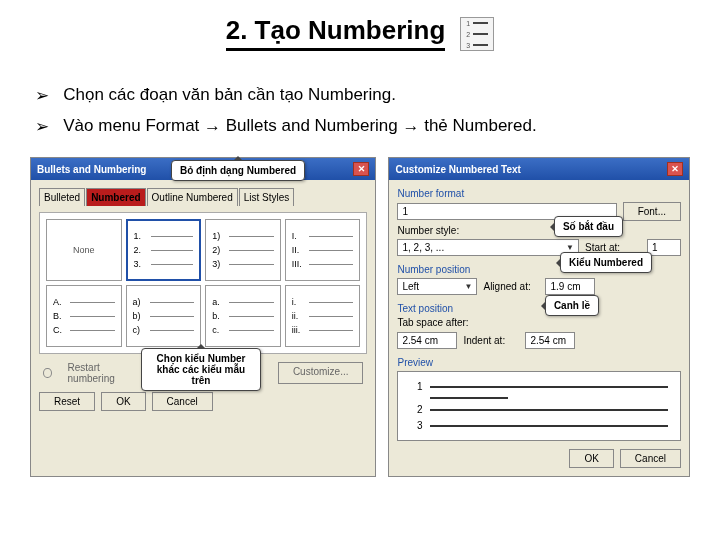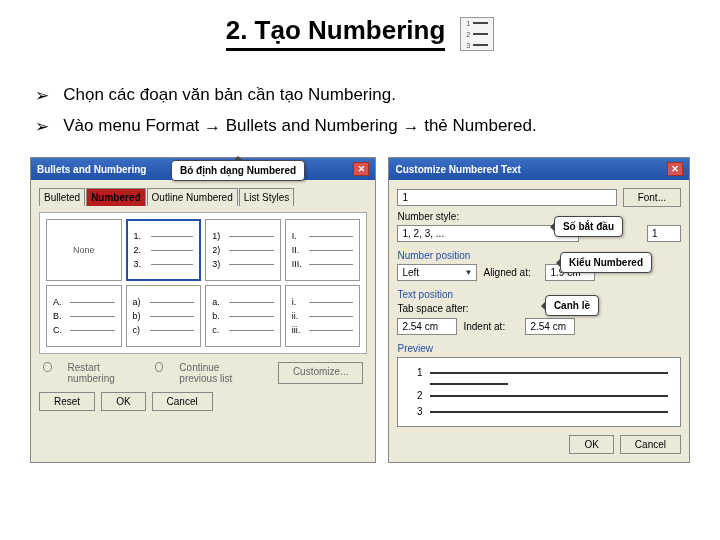--- a/index.html
+++ b/index.html
@@ -23,21 +23,21 @@
 .tab{background:#ece9d8;border:1px solid #888;border-bottom:none;padding:3px 4px;font-size:10px}
 .tab.active{background:#b91c1c;font-weight:bold}
 .grid{display:grid;grid-template-columns:repeat(4,1fr);gap:4px;background:#fff;padding:6px;border:1px solid #aaa}
 .cell{border:1px solid #999;height:62px;display:flex;flex-direction:column;justify-content:center;align-items:flex-start;padding:4px 6px;font-size:9px;gap:4px;position:relative}
 .cell.none{align-items:center;color:#555}
 .cell.sel{border:2px solid #2050a8}
 .cell .row{display:flex;align-items:center;gap:3px;width:100%}
 .cell .row .lbl{min-width:14px}
 .cell .row .bar{flex:1;height:1px;background:#888}
 .radios{display:flex;gap:20px;margin:8px 4px;color:#666;font-size:10px}
-.radio{display:flex;align-items:flex-start;gap:16px}
+.radio{display:flex;align-items:center;gap:16px}
 .radio .c{width:10px;height:10px;border:1px solid #888;border-radius:50%}
 .btnrow{display:flex;justify-content:flex-end;gap:6px;margin-top:6px}
 .btnrow.split{justify-content:flex-start}
 .btn{background:#ece9d8;border:1px solid #888;padding:3px 14px;font-size:10px}
 .callout{position:absolute;background:#fff;border:1px solid #444;border-radius:4px;padding:4px 8px;font-size:10px;font-weight:bold;box-shadow:1px 1px 3px rgba(0,0,0,.3);z-index:10;white-space:nowrap;text-align:center}
 .callout::after{content:"";position:absolute;width:0;height:0;border:5px solid transparent}
 .co-top::after{top:-10px;left:50%;margin-left:-5px;border-bottom-color:#444}
 .co-left::after{left:-10px;top:50%;margin-top:-5px;border-right-color:#444}
 .sect{margin-bottom:8px}
 .sect-t{color:#2050a8;font-size:10px;margin-bottom:3px}
@@ -194,20 +194,23 @@
             <div class="row">
               <span class="lbl">ii.</span>
               <span class="bar"></span>
             </div>
             <div class="row">
               <span class="lbl">iii.</span>
               <span class="bar"></span>
             </div>
           </div>
       </div>
+      <div class="callout co-top" style="top:190px;left:110px;white-space:normal;width:120px">Chọn kiểu
+Number khác các
+kiểu mẫu trên</div>
       <div class="radios">
         <div class="radio">
             <span class="c"></span>
             <span>Restart numbering</span>
           </div>
         <div class="radio">
             <span class="c"></span>
             <span>Continue previous list</span>
           </div>
         <div class="btn" style="margin-left:auto">Customize...</div>
@@ -222,20 +225,21 @@
     </div>
   </div>
 
   <div class="dlg">
     <div class="titlebar">
       <span>Customize Numbered Text</span>
       <span class="closex">✕</span>
     </div>
     <div class="dlg-body" style="position:relative">
       <div class="sect">
+        <div class="sect-t">Number format</div>
         <div class="frow">
           <div class="input">1</div>
           <div class="btn">Font...</div>
         </div>
         <div class="sect-t" style="color:#000">Number style:</div>
         <div class="frow">
           <div class="select" style="flex:1">
               <span>1, 2, 3, ...</span>
               <span class="arr">▼</span>
             </div>

